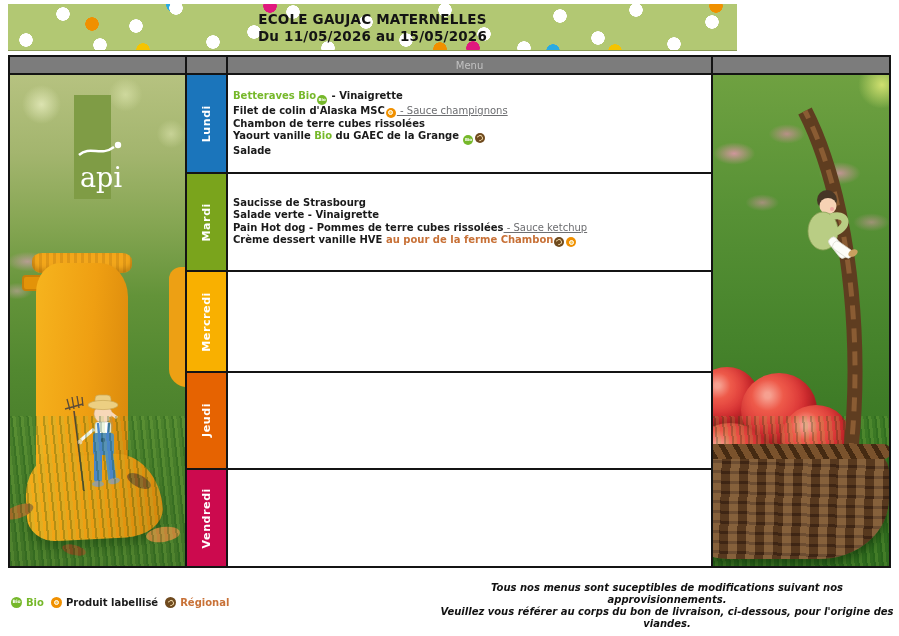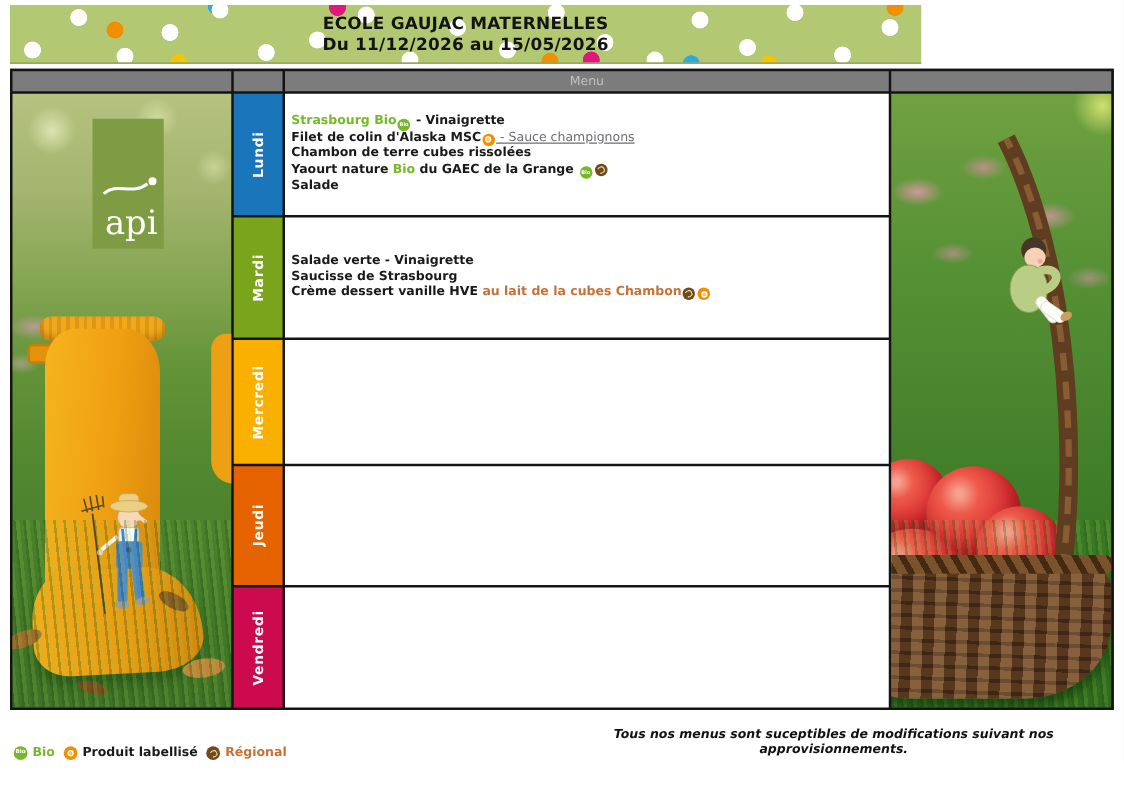--- a/index.html
+++ b/index.html
@@ -84,21 +84,21 @@
     background:
       radial-gradient(circle 30px at 18% 6%,rgba(235,240,195,.75),transparent 65%),
       radial-gradient(circle 26px at 66% 4%,rgba(222,230,175,.65),transparent 65%),
       radial-gradient(circle 22px at 92% 12%,rgba(226,232,180,.55),transparent 65%),
       radial-gradient(ellipse 30px 14px at 10% 38%,rgba(226,160,196,.6),transparent 70%),
       radial-gradient(ellipse 26px 12px at 30% 41%,rgba(220,150,190,.5),transparent 70%),
       radial-gradient(ellipse 22px 12px at 4% 44%,rgba(230,170,200,.45),transparent 70%),
       linear-gradient(180deg,#b6c280 0%,#a3b56e 16%,#86a653 30%,#639339 45%,#528830 60%,#477d2a 78%,#3f7226 100%);}
   .grass-tex{position:absolute;left:0;right:0;bottom:0;height:150px;
     background:repeating-linear-gradient(84deg,rgba(25,85,18,.28) 0 2px,rgba(150,200,80,.18) 2px 5px,transparent 5px 8px);}
-  .api-logo{position:absolute;left:64px;top:20px;width:57px;height:104px;background:#7f9c45;text-align:right;}
+  .api-logo{position:absolute;left:64px;top:20px;width:37px;height:104px;background:#7f9c45;}
   .boot-rim{position:absolute;left:22px;top:178px;width:100px;height:20px;background:#f3a71b;
     border-radius:10px/8px;box-shadow:inset 0 -4px 5px rgba(120,70,0,.35);
     background-image:repeating-linear-gradient(90deg,rgba(160,100,10,.25) 0 3px,transparent 3px 7px);}
   .boot-shaft{position:absolute;left:26px;top:188px;width:92px;height:224px;
     background:linear-gradient(95deg,#f6b41e,#ef9f12 55%,#d9880c);
     border-radius:24px 28px 10px 14px/30px 34px 10px 14px;}
   .boot-foot{position:absolute;left:16px;top:380px;width:136px;height:84px;
     background:linear-gradient(100deg,#f4ad1a,#ea9a10 60%,#d2850c);
     border-radius:30px 48px 40px 30px/42px 60px 28px 26px;transform:rotate(-3deg);
     box-shadow:0 8px 10px rgba(20,60,10,.45);}
@@ -140,21 +140,21 @@
     font-size:10px;font-weight:700;font-style:italic;color:#111;line-height:12px;}
 </style>
 </head>
 <body>
 
 <div id="page">
 
   <div class="banner">
     <div class="banner-text">
       <div>ECOLE GAUJAC MATERNELLES</div>
-      <div>Du 11/12/2026 au 15/05/2026</div>
+      <div>Du 11/05/2026 au 15/05/2026</div>
     </div>
   </div>
 
   <div class="menu-table">
     <div class="hdr" style="grid-column:1;grid-row:1"></div>
     <div class="hdr" style="grid-column:2;grid-row:1"></div>
     <div class="hdr" style="grid-column:3;grid-row:1">
       <span class="hdr-label">Menu</span>
     </div>
     <div class="hdr" style="grid-column:4;grid-row:1"></div>
@@ -226,37 +226,38 @@
           <ellipse cx="52" cy="70" rx="5" ry="3.4" fill="#c8a060" transform="rotate(-30 52 70)"></ellipse>
         </svg>
       </div>
       <div class="grass-tex"></div>
     </div>
 
   <div class="day-label" style="grid-area: 2 / 2; background: rgb(27, 117, 187);">
         <span>Lundi</span>
       </div>
       <div class="menu-cell" style="grid-area: 2 / 3;">
-        <div class="menu-line"><span class="t-green-bold">Strasbourg Bio</span><span class="icon icon-bio">Bio</span><span class="t-plain"> - Vinaigrette</span></div>
+        <div class="menu-line"><span class="t-green-bold">Betteraves Bio</span><span class="icon icon-bio">Bio</span><span class="t-plain"> - Vinaigrette</span></div>
         <div class="menu-line"><span class="t-plain">Filet de colin d'Alaska MSC</span><span class="icon icon-label">
             <span class="ring"></span>
           </span><span class="t-gray"> - Sauce champignons</span></div>
         <div class="menu-line"><span class="t-plain">Chambon de terre cubes rissolées</span></div>
-        <div class="menu-line"><span class="t-plain">Yaourt nature </span><span class="t-green-bold">Bio</span><span class="t-plain"> du GAEC de la Grange </span><span class="icon icon-bio">Bio</span><span class="icon icon-regional">
+        <div class="menu-line"><span class="t-plain">Yaourt vanille </span><span class="t-green-bold">Bio</span><span class="t-plain"> du GAEC de la Grange </span><span class="icon icon-bio">Bio</span><span class="icon icon-regional">
             <span class="swirl"></span>
           </span></div>
         <div class="menu-line"><span class="t-plain">Salade</span></div>
       </div>
       <div class="day-label" style="grid-area: 3 / 2; background: rgb(122, 164, 28);">
         <span>Mardi</span>
       </div>
       <div class="menu-cell" style="grid-area: 3 / 3;">
+        <div class="menu-line"><span class="t-plain">Saucisse de Strasbourg</span></div>
         <div class="menu-line"><span class="t-plain">Salade verte - Vinaigrette</span></div>
-        <div class="menu-line"><span class="t-plain">Saucisse de Strasbourg</span></div>
-        <div class="menu-line"><span class="t-plain">Crème dessert vanille HVE </span><span class="t-orange-bold">au lait de la cubes Chambon</span><span class="icon icon-regional">
+        <div class="menu-line"><span class="t-plain">Pain Hot dog - Pommes de terre cubes rissolées</span><span class="t-gray"> - Sauce ketchup</span></div>
+        <div class="menu-line"><span class="t-plain">Crème dessert vanille HVE </span><span class="t-orange-bold">au pour de la ferme Chambon</span><span class="icon icon-regional">
             <span class="swirl"></span>
           </span><span class="icon icon-label">
             <span class="ring"></span>
           </span></div>
       </div>
       <div class="day-label" style="grid-area: 4 / 2; background: rgb(249, 176, 0);">
         <span>Mercredi</span>
       </div>
       <div class="menu-cell" style="grid-area: 4 / 3;"></div>
       <div class="day-label" style="grid-area: 5 / 2; background: rgb(230, 99, 1);">
@@ -283,15 +284,16 @@
       <span class="lg-item">
         <span class="icon icon-regional">
           <span class="swirl"></span>
         </span>
         <span class="t-orange-bold">Régional</span>
       </span>
     </div>
 
   <div class="disclaimer">
     <div>Tous nos menus sont suceptibles de modifications suivant nos approvisionnements.</div>
+    <div>Veuillez vous référer au corps du bon de livraison, ci-dessous, pour l'origine des viandes.</div>
   </div>
 
 </div>
 
 </body></html>

